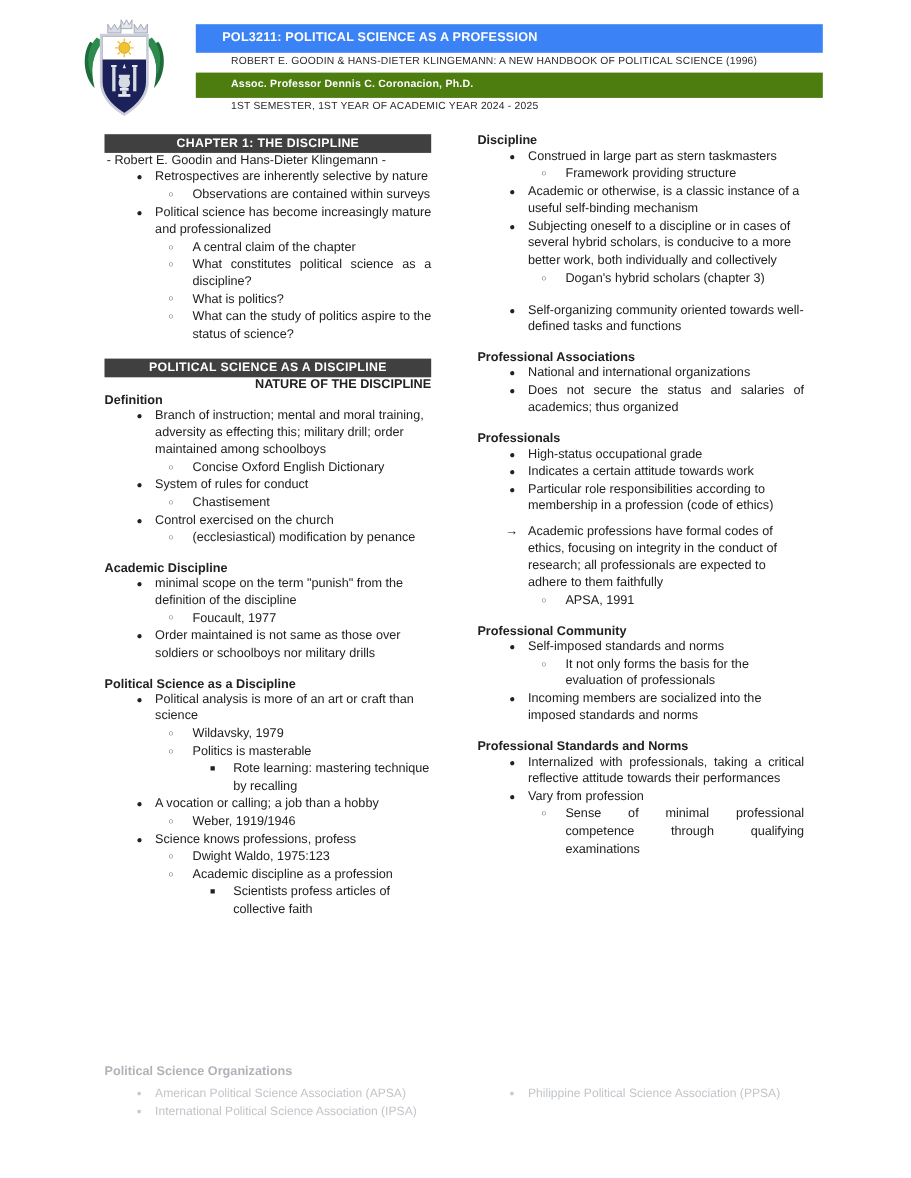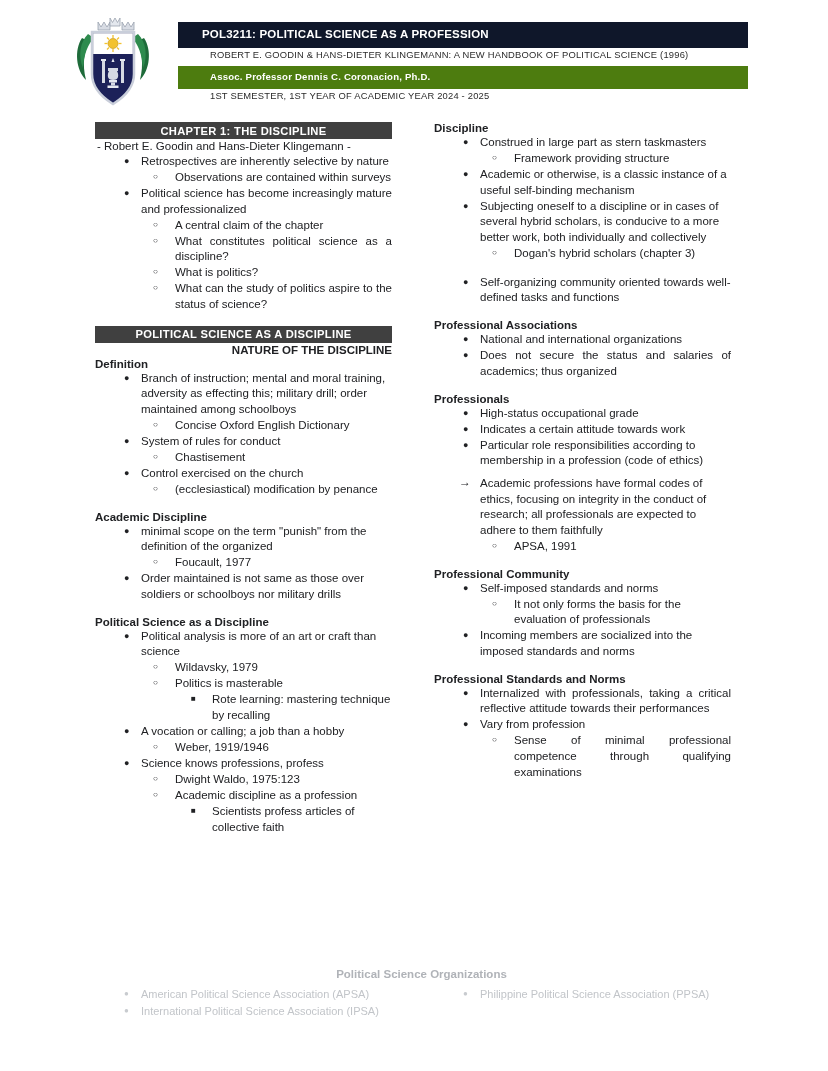--- a/index.html
+++ b/index.html
@@ -29,21 +29,21 @@
     flex: 0 0 86px;
     position: relative;
     margin-top: 2px;
   }
   .header-bars {
     flex: 1;
     margin-left: 22px;
     margin-top: 8px;
   }
   .bar-dark {
-    background: #0f172a;
+    background: #3b82f6;
     color: #ffffff;
     font-size: 11.5px;
     font-weight: bold;
     letter-spacing: 0.2px;
     padding: 5px 0 5px 24px;
     line-height: 1.35;
   }
   .bar-plain {
     color: #2b2b2b;
     font-size: 9.4px;
@@ -154,21 +154,21 @@
   
   .footer {
     position: absolute;
     left: 0;
     right: 0;
     top: 968px;
     padding: 0 80px 0 95px;
     box-sizing: border-box;
   }
   .footer-title {
-    text-align: center;
+    text-align: left;
     font-size: 11.5px;
     font-weight: bold;
     color: #B0B3B8;
     margin-bottom: 6px;
   }
   .footer-cols {
     display: flex;
     gap: 42px;
   }
   .footer-col { width: 297px; flex: 0 0 297px; }
@@ -327,21 +327,21 @@
         <span class="tx">(ecclesiastical) modification by penance</span>
       </li>
     </ul>
 
     <div class="spacer"></div>
 
     <div class="sec-head">Academic Discipline</div>
     <ul class="lvl l1">
       <li class="item">
         <span class="mk">●</span>
-        <span class="tx">minimal scope on the term "punish" from the definition of the organized</span>
+        <span class="tx">minimal scope on the term "punish" from the definition of the discipline</span>
       </li>
     </ul>
     <ul class="lvl l2">
       <li class="item">
         <span class="mk">○</span>
         <span class="tx">Foucault, 1977</span>
       </li>
     </ul>
     <ul class="lvl l1">
       <li class="item">

